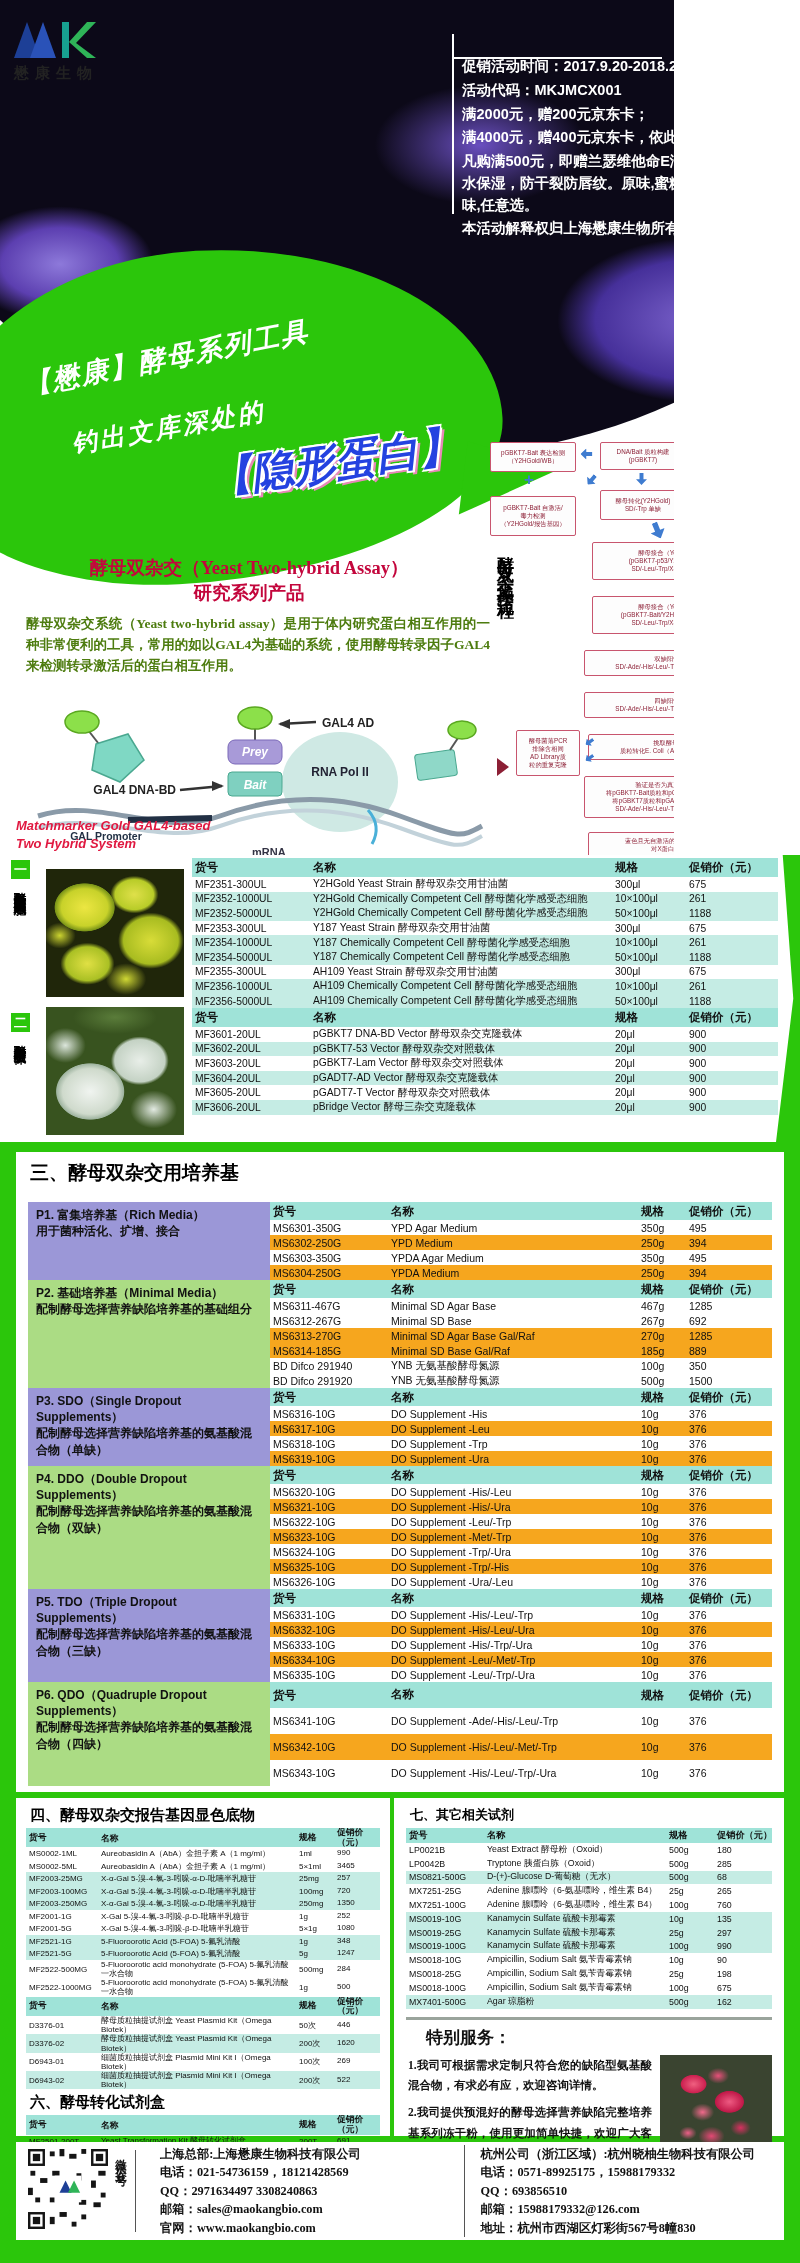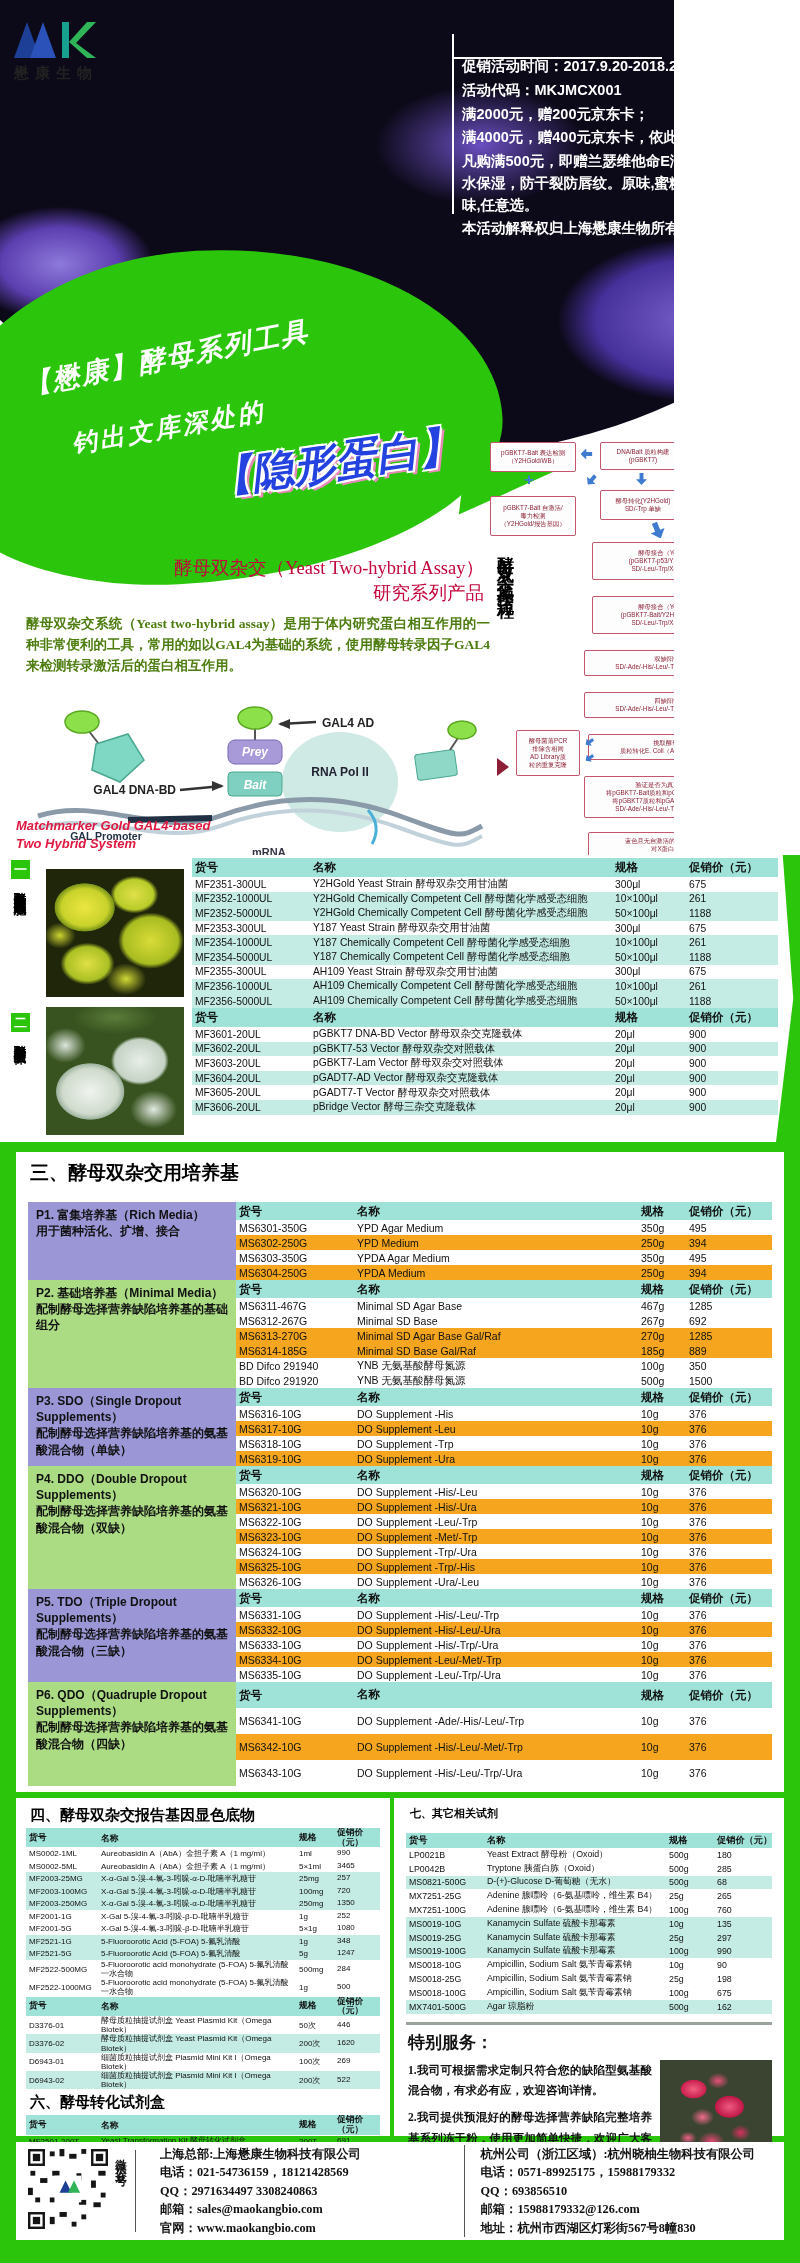--- a/index.html
+++ b/index.html
@@ -27,22 +27,22 @@
   .blob::after{content:'';position:absolute;right:-52px;bottom:46px;width:0;height:0;
         border-left:95px solid #2bc60b;border-top:16px solid transparent;border-bottom:58px solid transparent;
         transform:rotate(10deg)}
   .ht1{position:absolute;left:24px;top:368px;font-size:27px;font-weight:bold;color:#fff;
        transform:rotate(-11deg);transform-origin:left;letter-spacing:2px;font-style:italic}
   .ht2{position:absolute;left:72px;top:428px;font-size:25px;font-weight:bold;color:#fff;
        transform:rotate(-10deg);transform-origin:left;letter-spacing:3px;font-style:italic}
   .ht3{position:absolute;left:210px;top:452px;font-size:42px;font-weight:bold;color:#2442e0;
        transform:rotate(-8deg);transform-origin:left;font-style:italic;
        text-shadow:-2px -2px 0 #fff,2px -2px 0 #fff,-2px 2px 0 #fff,2px 2px 0 #fff,4px 4px 0 #e889b8}
-  .series-title{position:absolute;left:14px;top:556px;width:470px;text-align:right;color:#c3063c;
-       font-weight:normal;font-size:18.5px;line-height:1.35;font-family:"Liberation Serif","DejaVu Serif",serif}
+  .series-title{position:absolute;left:14px;top:556px;width:470px;text-align:center;color:#c3063c;
+       font-weight:bold;font-size:18.5px;line-height:1.35;font-family:"Liberation Serif","DejaVu Serif",serif}
   .intro-p{position:absolute;left:26px;top:614px;width:464px;font-size:13.5px;font-weight:bold;
        line-height:1.55;font-family:"Liberation Serif","DejaVu Serif",serif;color:#4d7c0f;text-align:justify}
   .diag{position:absolute;left:10px;top:690px;width:480px;height:172px}
   
   .flow{position:absolute;left:488px;top:436px;width:312px;height:424px}
   .fb{position:absolute;border:1.5px solid #c8556e;border-radius:2px;background:#fdfdfd;color:#8c1f35;
       font-size:6.3px;line-height:1.3;text-align:center;display:flex;align-items:center;justify-content:center;
       white-space:pre-line;padding:1px;box-sizing:border-box}
   .ar{position:absolute;width:15px;height:17px;background:#3f7cd0;
       clip-path:polygon(32% 0,68% 0,68% 52%,100% 52%,50% 100%,0 52%,32% 52%)}
@@ -85,46 +85,46 @@
   .t-main .thead{min-height:19px;font-size:11.5px}
   .t-main .c0{width:118px}.t-main .c1{flex:1}.t-main .c2{width:74px}.t-main .c3{width:92px}
   
   .greenbg{position:absolute;left:0;top:1142px;width:800px;height:1121px;background:#2bc60b}
   .panel{position:absolute;background:#fff}
   .sec-title{font-weight:bold;font-family:"Liberation Serif","DejaVu Serif",serif;color:#000}
   
   .p3{left:16px;top:10px;width:768px;height:640px}
   .p3 .sec-title{font-size:19px;padding:8px 0 16px 14px}
   .group{display:flex;margin:0 12px}
-  .glabel{width:208px;padding:5px 8px;font-size:12px;font-weight:bold;line-height:1.35;box-sizing:border-box}
+  .glabel{width:242px;padding:5px 8px;font-size:12px;font-weight:bold;line-height:1.35;box-sizing:border-box}
   .glabel.purple{background:#9b97d7}
   .glabel.green{background:#abdc84}
   .gtable{flex:1;font-size:10.5px}
   .gtable .tr{min-height:15px}
   .gtable .thead{min-height:18px;font-size:11.5px}
   .gtable .c0{width:118px}.gtable .c1{flex:1}.gtable .c2{width:48px}.gtable .c3{width:86px}
   .gtable.wrap .c1{white-space:normal;line-height:1.2}
   .gtable.wrap .tr{min-height:26px}
   
   .p46{left:16px;top:656px;width:374px;height:338px;padding:4px 10px;box-sizing:border-box}
   .p46 .sec-title{font-size:15px;padding:4px 0 3px 4px}
   .t-s4{position:static;font-size:8px}
   .t-s4 .tr{min-height:12.5px}
   .t-s4 .thead{min-height:14px;font-size:8.8px}
   .t-s4 .c0{width:72px}.t-s4 .c1{flex:1;white-space:normal;line-height:1.15}
   .t-s4 .c2{width:38px}.t-s4 .c3{width:46px;white-space:normal;line-height:1.1}
   
   .p7{left:394px;top:656px;width:390px;height:338px;padding:4px 12px;box-sizing:border-box}
-  .p7 .sec-title{font-size:11px;padding:4px 0 12px 4px}
+  .p7 .sec-title{font-size:13px;padding:4px 0 4px 4px}
   .t-s7{position:static;font-size:8.8px}
   .t-s7 .tr{min-height:13.8px}
   .t-s7 .thead{min-height:15px;font-size:9.2px}
   .t-s7 .c0{width:78px}.t-s7 .c1{flex:1}.t-s7 .c2{width:48px}.t-s7 .c3{width:58px}
   .divider{height:3px;background:#9aa49c;margin:8px 0 6px}
-  .special-title{font-size:17px;font-weight:bold;font-family:"Liberation Serif","DejaVu Serif",serif;margin:2px 0 6px 2px}
+  .special-title{font-size:17px;font-weight:bold;font-family:"Liberation Serif","DejaVu Serif",serif;margin:2px 0 6px 20px}
   .special p{font-size:11.5px;font-weight:bold;line-height:1.8;margin:0 0 6px 2px;
      font-family:"Liberation Serif","DejaVu Serif",serif;text-align:justify}
   .img-red{float:right;width:112px;height:104px;margin:0 0 4px 8px;background:
      radial-gradient(18px 13px at 30% 28%, #f06080 0%, #cc2050 68%, rgba(0,0,0,0) 74%),
      radial-gradient(15px 11px at 52% 20%, #e8507a 0%, rgba(0,0,0,0) 72%),
      radial-gradient(20px 15px at 62% 45%, #ee5a82 0%, #c01848 70%, rgba(0,0,0,0) 75%),
      radial-gradient(16px 12px at 38% 55%, #f26a8c 0%, rgba(0,0,0,0) 72%),
      radial-gradient(14px 11px at 72% 70%, #d83060 0%, rgba(0,0,0,0) 72%),
      radial-gradient(18px 13px at 46% 78%, #e44874 0%, rgba(0,0,0,0) 73%),
      radial-gradient(12px 9px at 25% 75%, #ee6088 0%, rgba(0,0,0,0) 72%),#3a4430}

